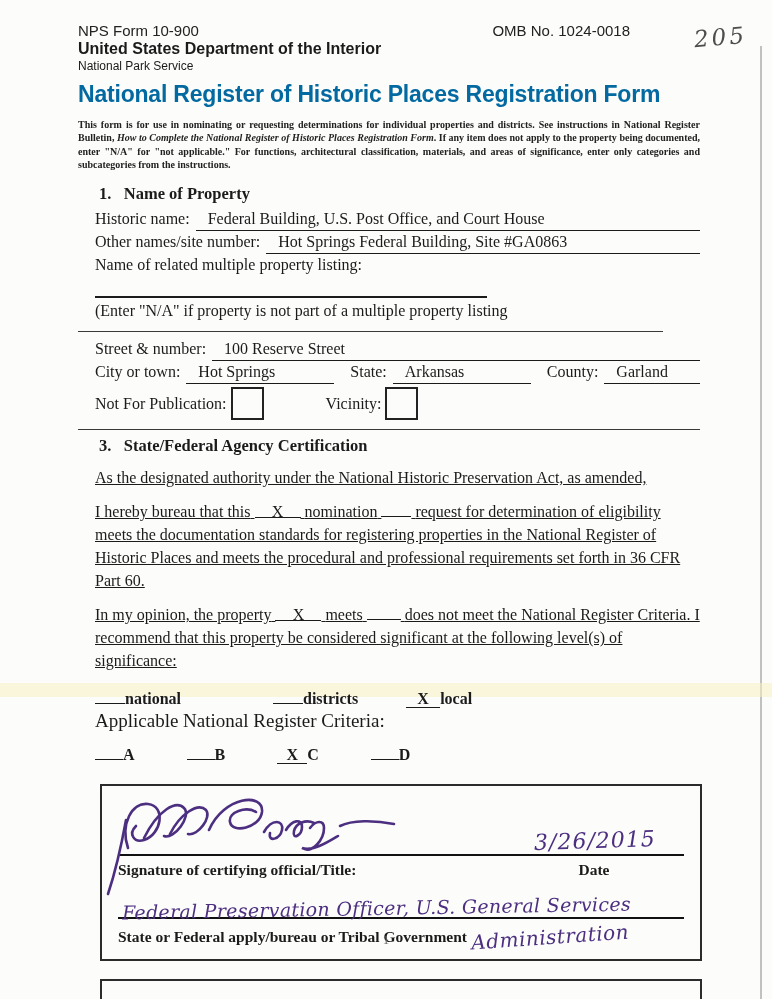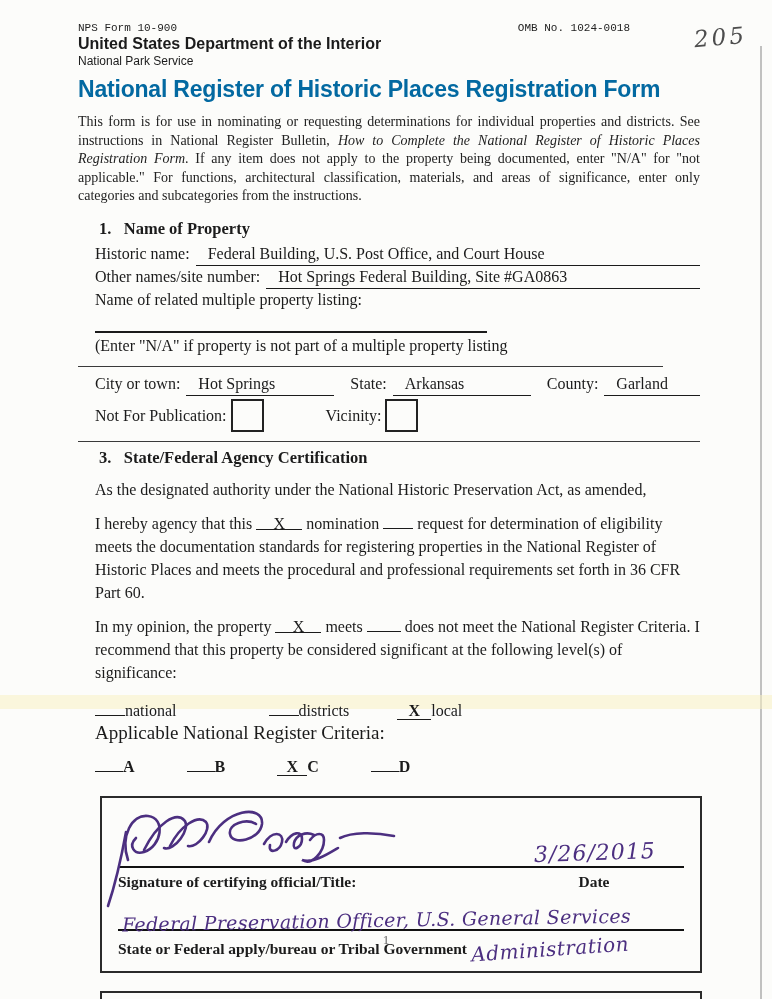--- a/index.html
+++ b/index.html
@@ -8,46 +8,46 @@
     font-family:"Liberation Serif","DejaVu Serif",serif;color:#1b1b1b;
     overflow:hidden;margin:0 auto;
   }
   .scan-edge{position:absolute;left:760px;top:46px;bottom:0;width:2px;background:#8f8f8f;opacity:.55;}
   .hand-page-num{
     position:absolute;left:694px;top:24px;font-size:23px;color:#4d4d4d;
     font-style:italic;transform:rotate(-5deg);letter-spacing:3px;
     font-family:"DejaVu Serif",serif;
   }
   .content{position:absolute;left:78px;top:22px;width:622px;}
-  .hdr-row{display:flex;justify-content:space-between;font-family:Liberation Mono, monospace;font-size:11px;color:#222;align-items:center;}
+  .hdr-row{display:flex;justify-content:space-between;font-family:Liberation Sans, sans-serif;font-size:15px;color:#222;align-items:center;}
   .dept{font-family:"Liberation Sans",sans-serif;font-weight:bold;font-size:16px;margin-top:1px;}
   .nps{font-family:"Liberation Sans",sans-serif;font-size:12px;margin-top:1px;}
   h1.title{
     font-family:"Liberation Sans",sans-serif;font-weight:bold;font-size:23px;
     margin:8px 0 0 0;letter-spacing:-0.2px;white-space:nowrap;color:#0369a1;
   }
-  .instructions{font-size:14px;line-height:1.33;text-align:justify;margin:10px 0 0 0;color:#222;}
+  .instructions{font-size:10px;line-height:1.33;text-align:justify;margin:10px 0 0 0;color:#222;font-weight:bold;}
   .sec{padding-left:17px;}
   .sec-h{font-weight:bold;font-size:16.5px;white-space:pre-wrap;margin:4px;}
   .row{display:flex;align-items:baseline;font-size:16px;line-height:22px;}
   .lbl{white-space:nowrap;margin-right:6px;}
   .fill{flex:1;border-bottom:1.6px solid #1b1b1b;padding-left:12px;white-space:nowrap;}
   .fill.fixed{flex:none;}
   .blank-line{border-bottom:2px solid #1b1b1b;width:392px;height:20px;}
   .divider{border:none;border-top:1.7px solid #3a3a3a;margin:9px 0 6px 0;}
   .divider.short{width:585px;margin-left:0;}
   .cbrow{display:flex;align-items:center;font-size:16px;margin-top:3px;}
   .checkbox{display:inline-block;width:29px;height:29px;border:2px solid #222;margin-left:4px;background:transparent;}
-  .body-par{font-size:16px;line-height:23px;margin:10px 0 0 0;}
+  .body-par{font-size:16px;line-height:23px;margin:10px 0 0 0;text-decoration:underline;}
   .mk{display:inline-block;border-bottom:1.7px solid #1b1b1b;text-align:center;height:17px;vertical-align:baseline;}
   .w28{width:28px;} .w30{width:30px;} .w34{width:34px;} .w46{width:46px;}
   .levels{position:relative;font-size:16px;margin-top:14px;}
   .band{position:absolute;left:-95px;width:772px;top:-3px;height:14px;background:#f7f0c3;opacity:.55;}
   .lvl{position:relative;font-weight:bold;}
-  .lvl b{font-weight:normal;}
+  .lvl b{font-weight:bold;}
   .gap90{margin-left:88px;} .gap45{margin-left:44px;}
   .crit-label{font-size:19px;margin-top:2px;}
   .crit-row{font-size:16px;font-weight:bold;margin-top:10px;}
   .crit{margin-right:48px;}
   .sig-box{border:2px solid #2b2b2b;width:566px;margin-left:22px;padding:12px 16px 12px 16px;background:transparent;}
   .box1{margin-top:20px;}
   .box2{margin-top:18px;}
   .sigline{position:relative;border-bottom:2.5px solid #111;height:56px;}
   .sig-svg{position:absolute;left:-4px;bottom:-8px;overflow:visible;}
   .hand{font-style:italic;font-family:"DejaVu Serif",serif;}
@@ -96,41 +96,45 @@
       <div class="blank-line"></div>
       <div class="row" style="margin-top:2px;">
         <span>(Enter "N/A" if property is not part of a multiple property listing</span>
       </div>
     </div>
 
     <hr class="divider short">
 
     <div class="sec">
       <div class="row">
+        <span class="lbl">Street &amp; number:</span>
+        <span class="fill">100 Reserve Street</span>
+      </div>
+      <div class="row">
         <span class="lbl">City or town:</span>
         <span class="fill fixed" style="width:136px;">Hot Springs</span>
         <span class="lbl" style="margin-left:16px;">State:</span>
         <span class="fill fixed" style="width:126px;">Arkansas</span>
         <span class="lbl" style="margin-left:16px;">County:</span>
         <span class="fill">Garland</span>
       </div>
       <div class="cbrow">
         <span>Not For Publication:</span>
         <span class="checkbox"></span>
         <span style="margin-left:62px;">Vicinity:</span>
         <span class="checkbox"></span>
       </div>
     </div>
 
     <hr class="divider">
 
     <div class="sec">
       <p class="sec-h">3.   State/Federal Agency Certification</p>
       <p class="body-par">As the designated authority under the National Historic Preservation Act, as amended,</p>
-      <p class="body-par"><span>I hereby agency that this</span>
+      <p class="body-par"><span>I hereby bureau that this</span>
         <span class="mk w46">X</span>
         <span>nomination</span>
         <span class="mk w30"></span>
         <span>request for determination of eligibility meets the documentation standards for registering properties in the National Register of Historic Places and meets the procedural and professional requirements set forth in 36 CFR Part 60.</span></p>
       <p class="body-par"><span>In my opinion, the property</span>
         <span class="mk w46">X</span>
         <span>meets</span>
         <span class="mk w34"></span>
         <span>does not meet the National Register Criteria. I recommend that this property be considered significant at the following level(s) of significance:</span></p>
 

